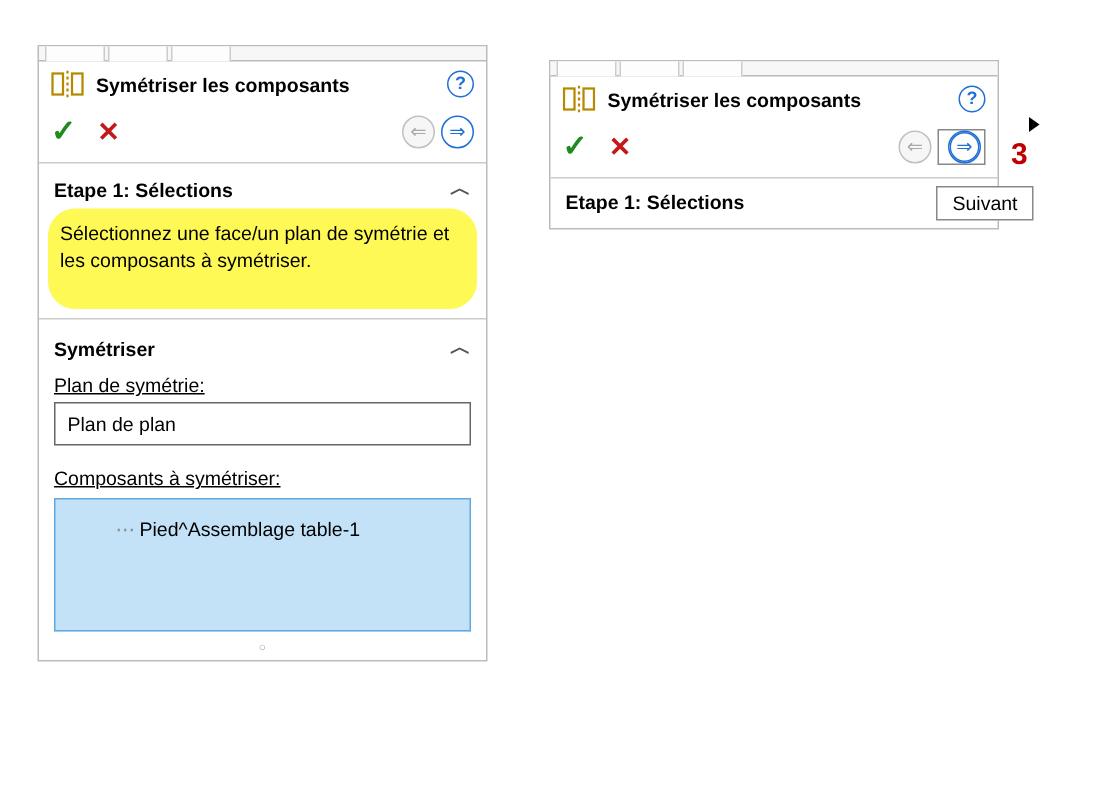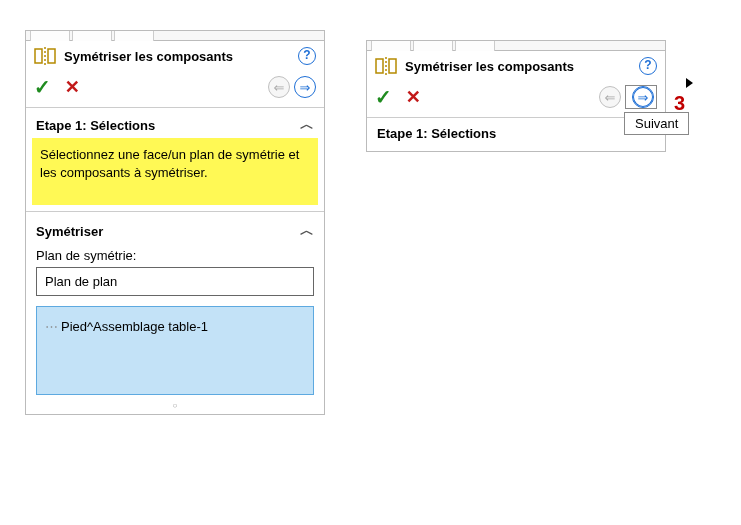--- a/index.html
+++ b/index.html
@@ -124,49 +124,51 @@
     color: #555;
     font-size: 14px;
     cursor: pointer;
   }
   .hint {
     margin: 0 6px 6px 6px;
     padding: 8px 8px 24px 8px;
     background: #fff955;
     font-size: 13px;
     line-height: 1.35;
+    border-radius: 18px;
   }
   .thin-sep { border-top:1px solid #ccc; margin: 0 0 2px 0; }
-  .label { padding: 4px 10px 2px 10px; }
+  .label { padding: 4px 10px 2px 10px; text-decoration: underline; }
   .plane-input {
     margin: 2px 10px 10px 10px;
     border: 1px solid #666;
     padding: 6px 8px;
     background: #fff;
   }
   .comp-list {
     margin: 4px 10px 6px 10px;
     padding: 12px 8px 60px 8px;
     background: #c3e2f7;
     border: 1px solid #5da9e0;
   }
   .comp-item {
     font-size: 13px;
+    margin-left: 32px;
   }
   .tree-dash { color:#888; letter-spacing:-1px; margin-right:4px; }
   .handle {
     text-align:center;
     color:#999;
     font-size:8px;
     padding-bottom:4px;
   }
   .tooltip {
     position: absolute;
     left: 624px;
-    top: 112px;
+    top: 124px;
     border: 1px solid #888;
     background: #fff;
     padding: 3px 10px;
     font-size: 13px;
   }
   .tri {
     position:absolute;
     left: 686px;
     top: 78px;
     width:0;height:0;
@@ -223,20 +225,21 @@
   <div class="thin-sep"></div>
   <div class="section-header">
     <span>Symétriser</span>
     <span class="spacer"></span>
     <span class="chev">︿</span>
   </div>
 
   <div class="label">Plan de symétrie:</div>
   <div class="plane-input">Plan de plan</div>
 
+  <div class="label">Composants à symétriser:</div>
   <div class="comp-list">
     <div class="comp-item">
       <span class="tree-dash">⋯</span><span>Pied^Assemblage table-1</span>
     </div>
   </div>
   <div class="handle">○</div>
 </div>
 
 <div class="panel panel-right">
   <div class="tabbar">

